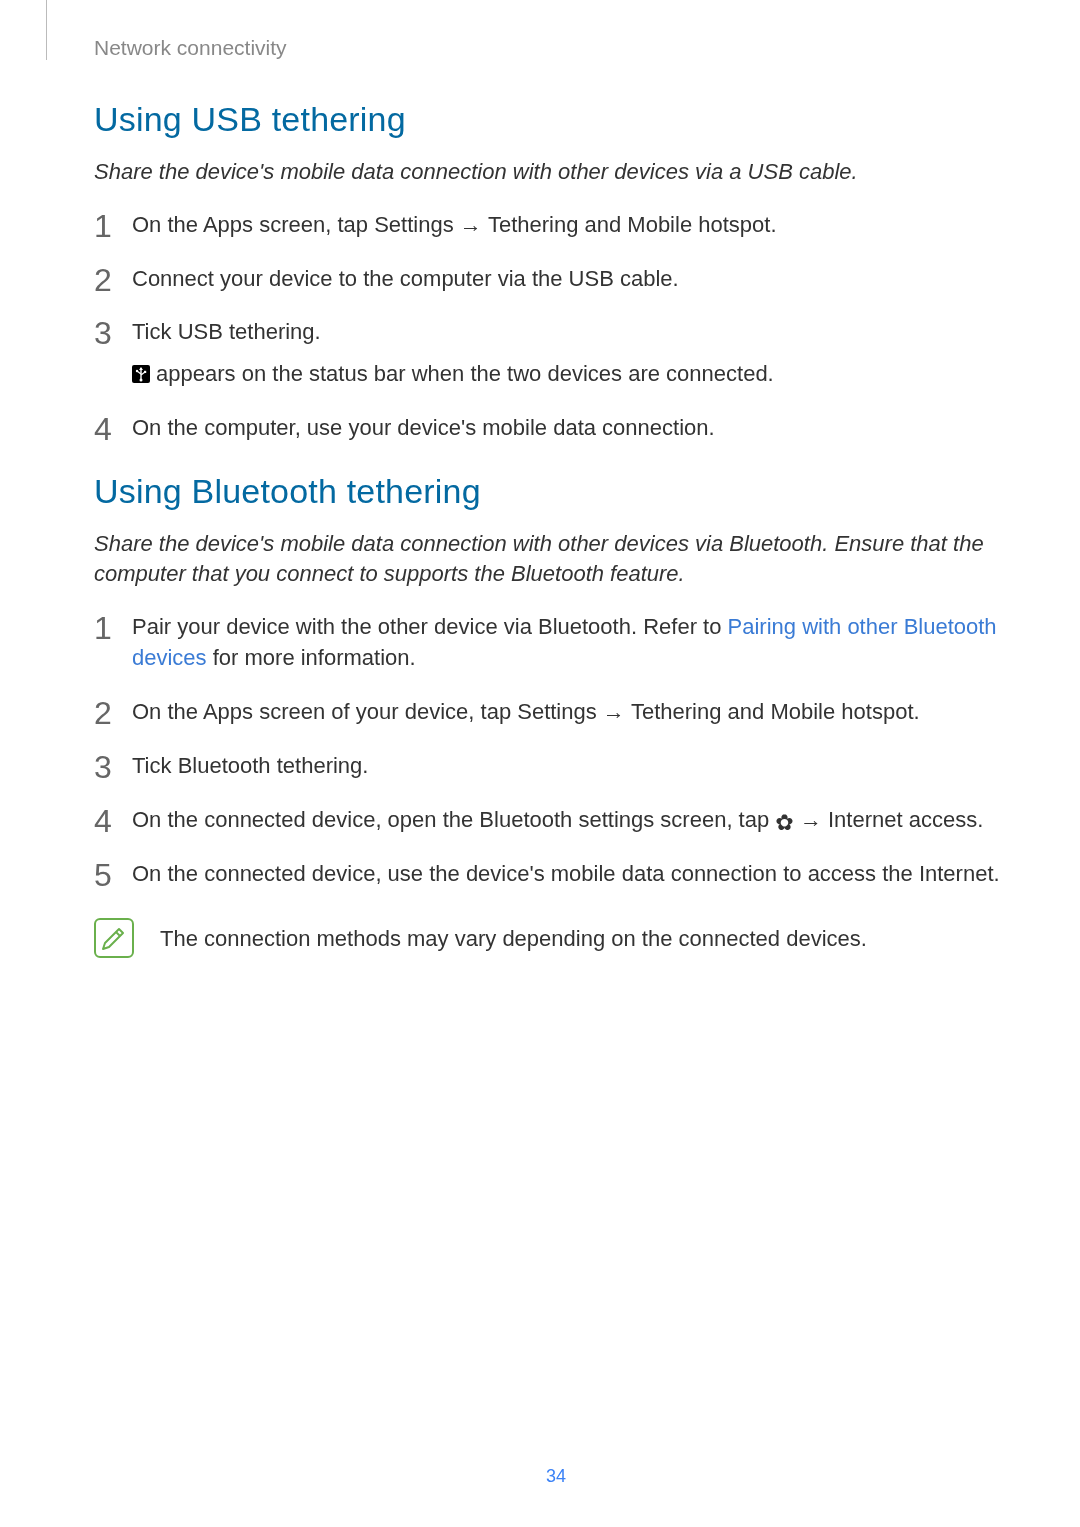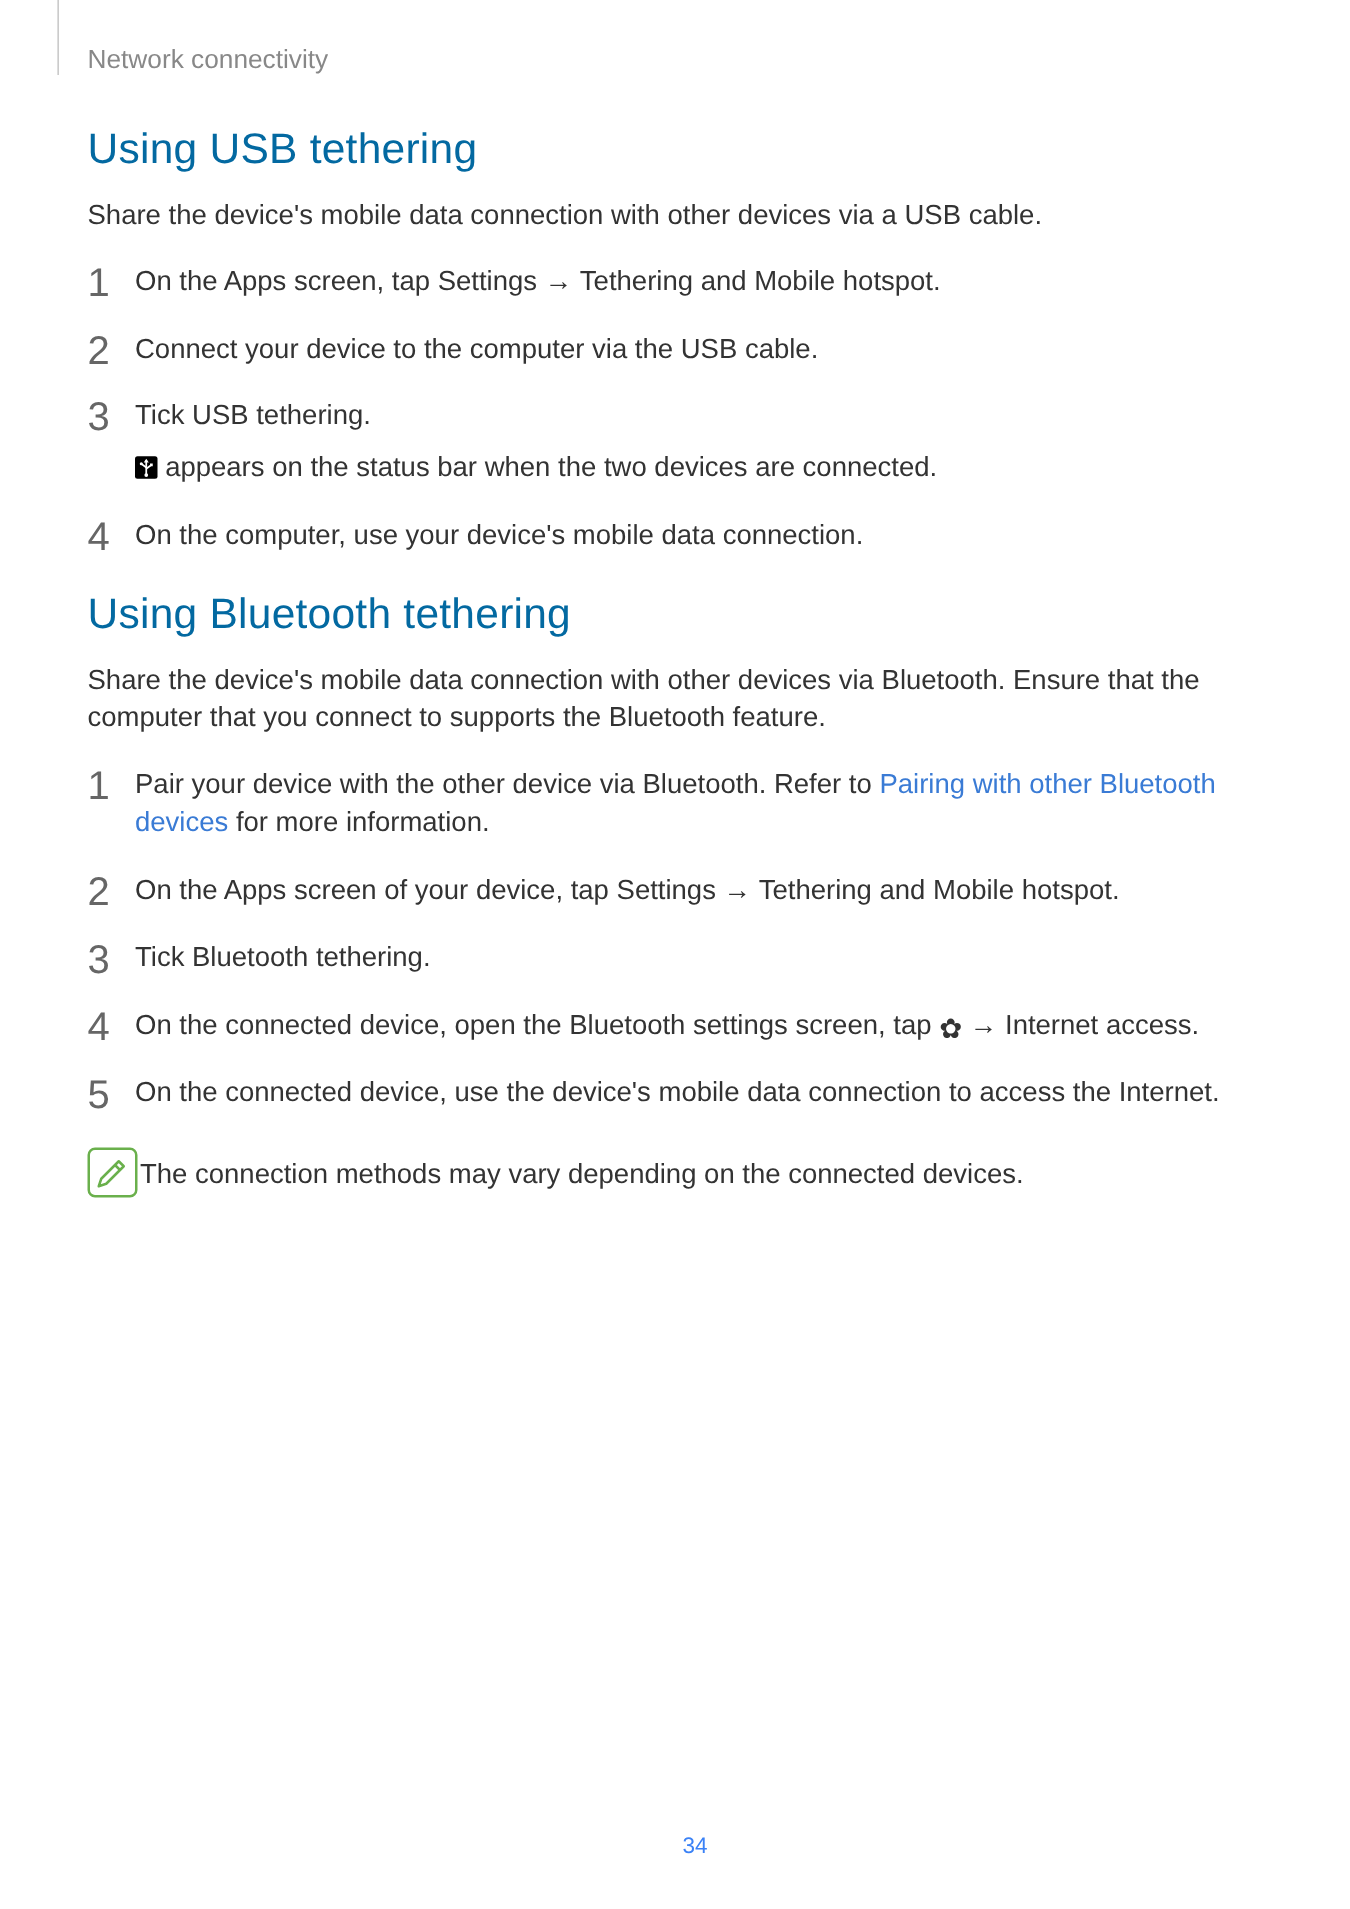--- a/index.html
+++ b/index.html
@@ -15,39 +15,40 @@
   }
   .side-rule {
     position: absolute;
     top: 0;
     left: 46px;
     width: 1px;
     height: 60px;
     background: #bbb;
   }
   .page {
-    padding: 36px 70px 0 70px;
+    padding: 36px 70px 0 94px;
   }
   .breadcrumb {
     color: #888;
     font-size: 21px;
     margin-bottom: 40px;
     padding-left: 0;
   }
   h2 {
     font-weight: normal;
     color: #0369a1;
     font-size: 34px;
     margin: 0 0 18px 0;
     letter-spacing: 0.2px;
   }
   p.intro {
     font-size: 22px;
     margin: 0 0 22px 0;
     line-height: 1.35;
+    font-style: italic;
   }
   ol.steps {
     list-style: none;
     padding: 0;
     margin: 0 0 28px 0;
     counter-reset: step;
   }
   ol.steps > li {
     counter-increment: step;
     position: relative;
@@ -90,21 +91,21 @@
     vertical-align: -2px;
   }
   .gear-glyph {
     font-size: 22px;
     line-height: 1;
     vertical-align: -3px;
   }
   .note-row {
     display: flex;
     align-items: flex-start;
-    gap: 2px;
+    gap: 26px;
     margin-top: 6px;
   }
   .note-icon {
     width: 40px;
     height: 40px;
     border: 2px solid #6ab04c;
     border-radius: 6px;
     display: flex;
     align-items: center;
     justify-content: center;

